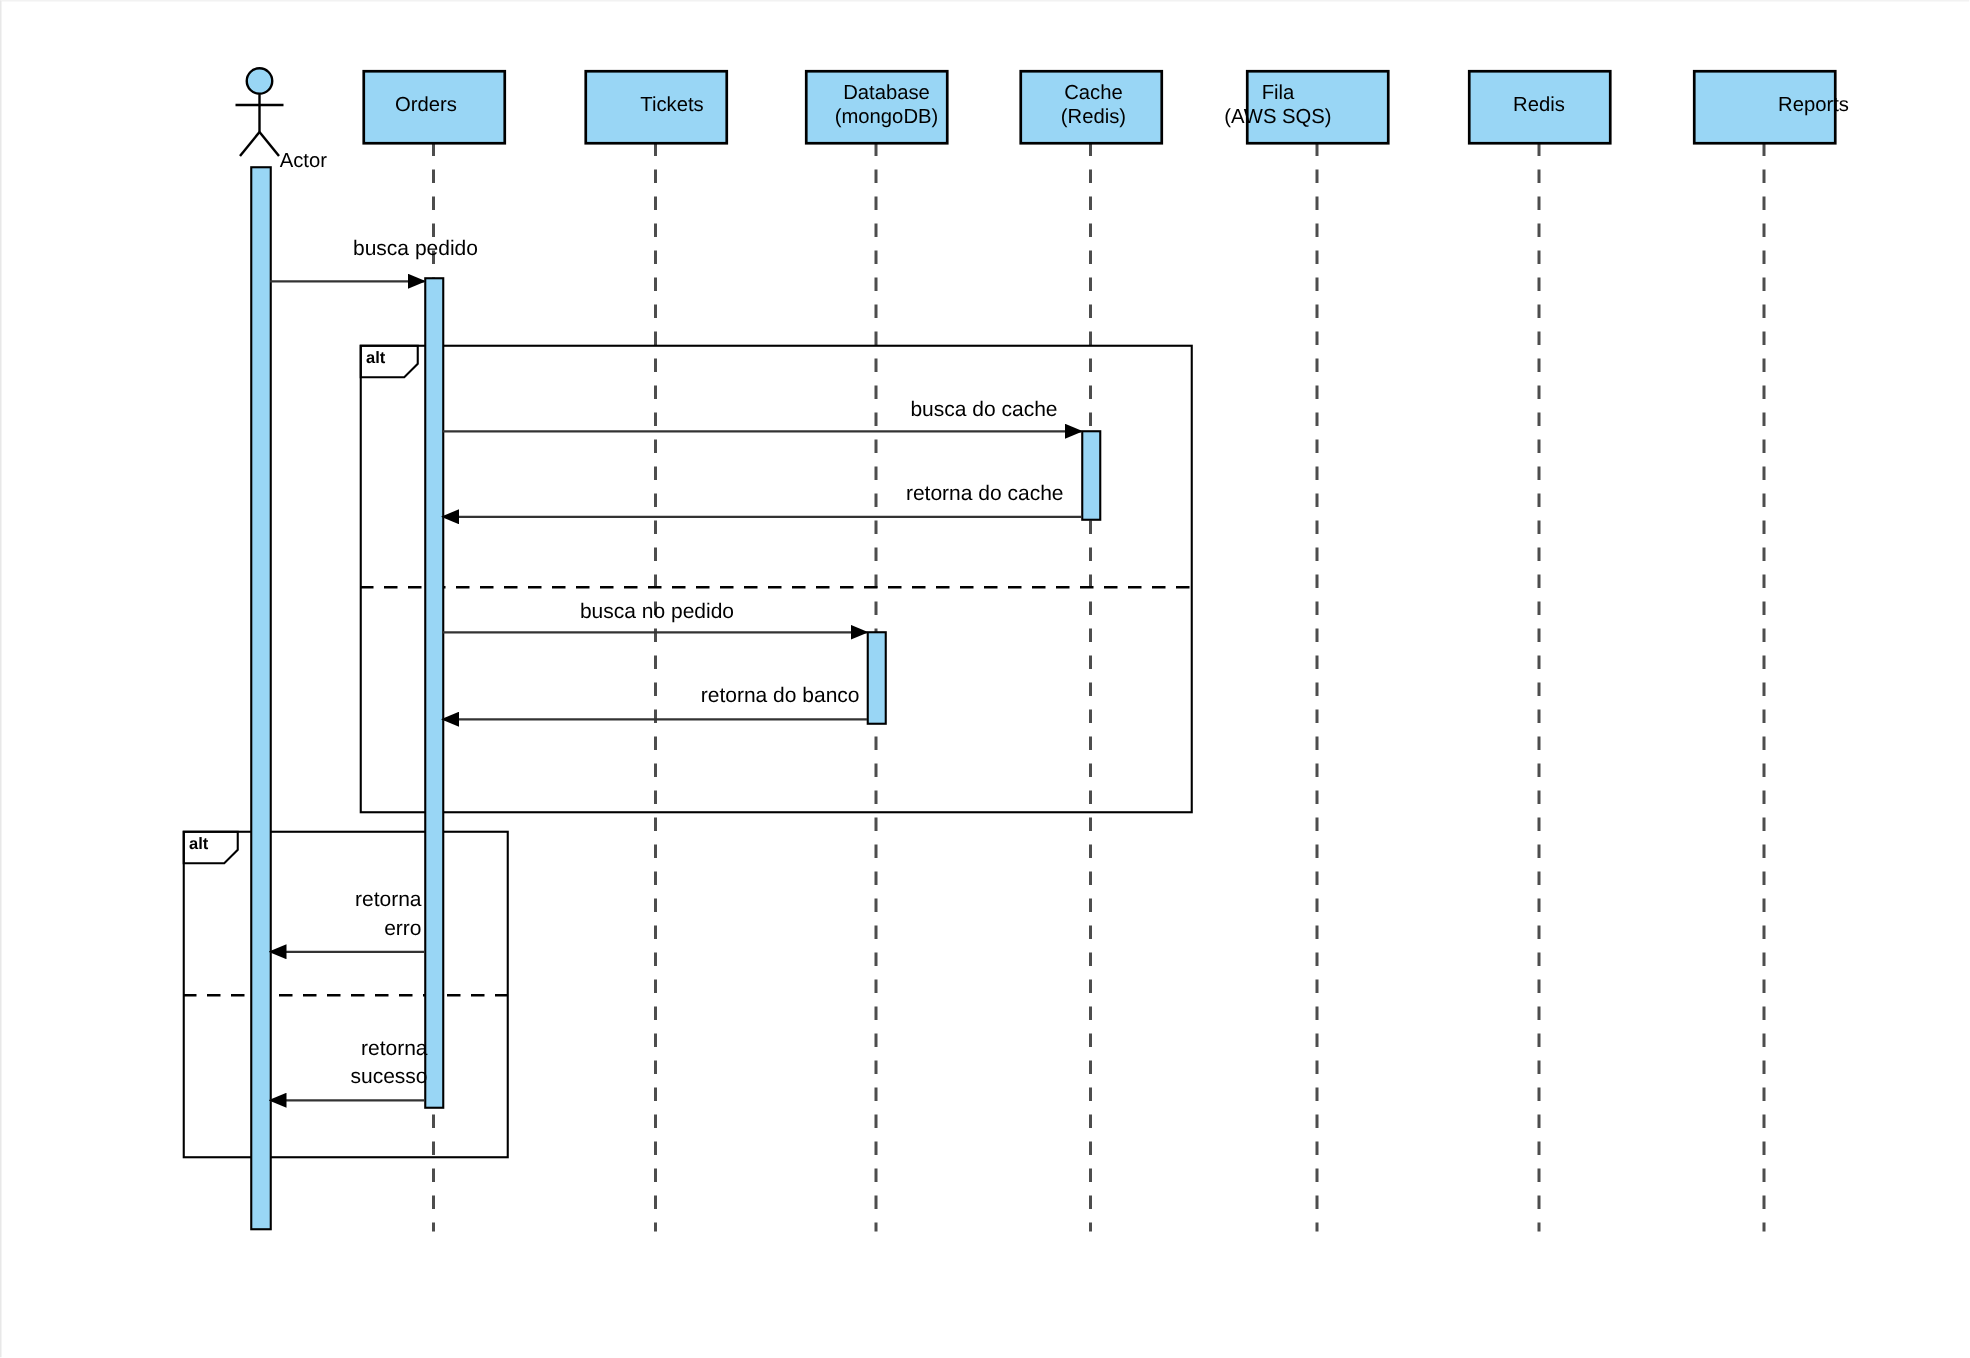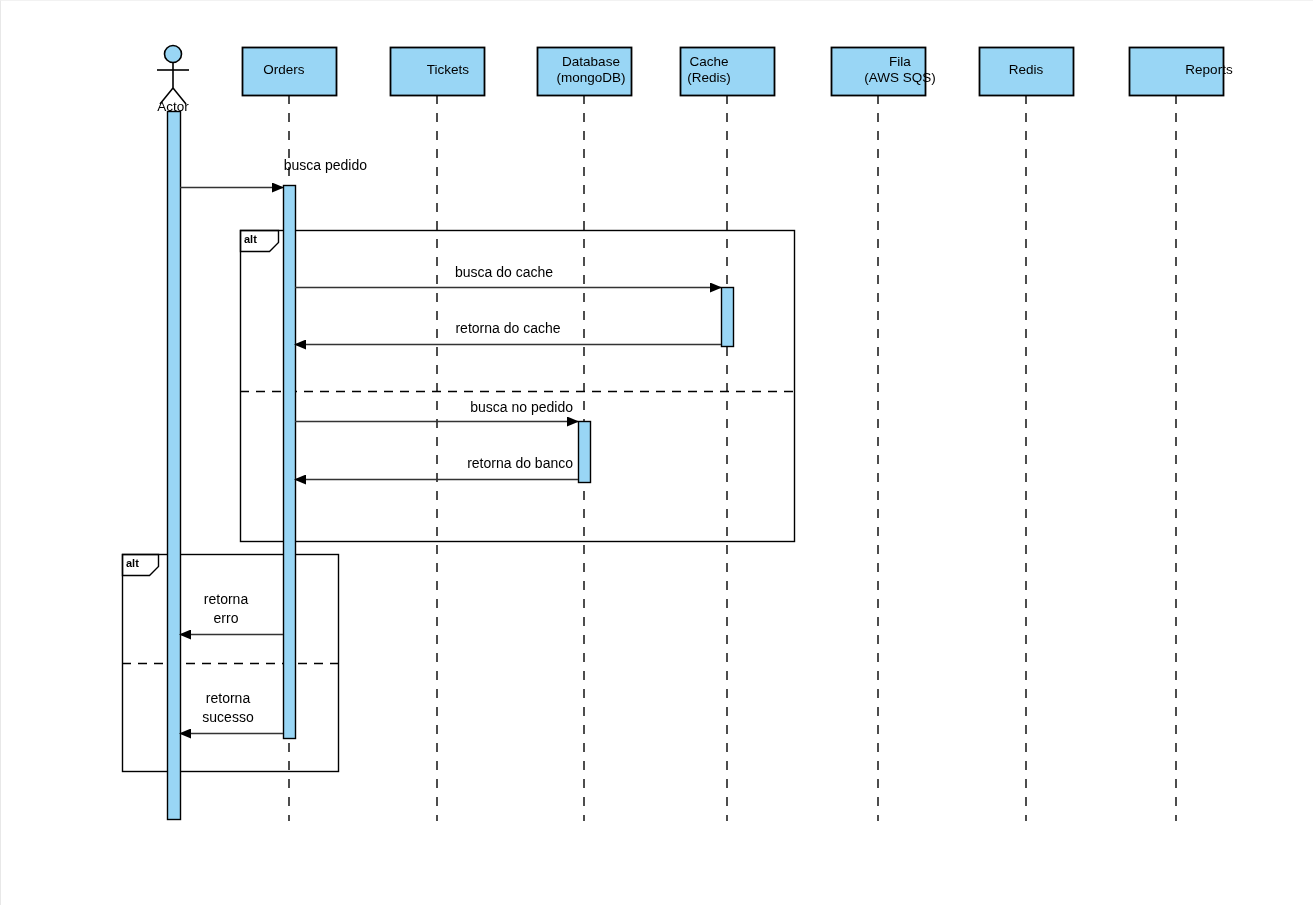--- a/index.html
+++ b/index.html
@@ -37,22 +37,22 @@
     white-space: pre-line;
   }
   .msg-label {
     position: absolute;
     font-size: 14px;
     color: #000000;
     line-height: 19px;
     white-space: pre-line;
     pointer-events: none;
   }
-  .msg-label.center { text-align: center; }
-  .msg-label.left { text-align: right; }
+  .msg-label.center { text-align: right; }
+  .msg-label.left { text-align: center; }
   .msg-label.right { text-align: right; }
   .frag-label {
     position: absolute;
     font-size: 11px;
     font-weight: bold;
     color: #000000;
     pointer-events: none;
   }
   .actor-label {
     position: absolute;
@@ -120,28 +120,28 @@
         <line x1="720" y1="343.5" x2="294" y2="343.5" stroke="#333333" stroke-width="1.5" marker-end="url(#arrow-left)"></line>
         <line x1="294" y1="420.5" x2="577" y2="420.5" stroke="#333333" stroke-width="1.5" marker-end="url(#arrow-right)"></line>
         <line x1="577" y1="478.5" x2="294" y2="478.5" stroke="#333333" stroke-width="1.5" marker-end="url(#arrow-left)"></line>
         <line x1="282" y1="633.5" x2="179" y2="633.5" stroke="#333333" stroke-width="1.5" marker-end="url(#arrow-left)"></line>
         <line x1="282" y1="732.5" x2="179" y2="732.5" stroke="#333333" stroke-width="1.5" marker-end="url(#arrow-left)"></line>
       </g>
   </svg>
   <div id="labels-layer">
       <div class="frag-label" style="left: 243px; top: 232px;">alt</div>
       <div class="frag-label" style="left: 125px; top: 556px;">alt</div>
-      <div class="actor-label" style="left: 127px; top: 98px; width: 90px;">Actor</div>
+      <div class="actor-label" style="left: 127px; top: 98px; width: 90px; text-align: right;">Actor</div>
       <div class="lifeline-label" style="left: 241px; top: 61px; width: 84px;">Orders</div>
       <div class="lifeline-label" style="left: 389px; top: 61px; width: 116px;">Tickets</div>
       <div class="lifeline-label" style="left: 536px; top: 53px; width: 108px;">Database
 (mongoDB)</div>
-      <div class="lifeline-label" style="left: 659px; top: 53px; width: 98px;">Cache
+      <div class="lifeline-label" style="left: 679px; top: 53px; width: 98px;">Cache
 (Redis)</div>
-      <div class="lifeline-label" style="left: 852px; top: 53px; width: 94px;">Fila
+      <div class="lifeline-label" style="left: 804px; top: 53px; width: 94px;">Fila
 (AWS SQS)</div>
       <div class="lifeline-label" style="left: 978px; top: 61px; width: 94px;">Redis</div>
       <div class="lifeline-label" style="left: 1168px; top: 61px; width: 80px;">Reports</div>
       <div class="msg-label left" style="left: 186px; top: 155px; width: 180px;">busca pedido</div>
       <div class="msg-label center" style="left: 302px; top: 262px; width: 402px;">busca do cache</div>
       <div class="msg-label center" style="left: 306px; top: 318px; width: 402px;">retorna do cache</div>
       <div class="msg-label left" style="left: 302px; top: 397px; width: 270px;">busca no pedido</div>
       <div class="msg-label right" style="left: 300px; top: 453px; width: 272px;">retorna do banco</div>
       <div class="msg-label center" style="left: 170px; top: 589px; width: 110px;">retorna
 erro</div>

